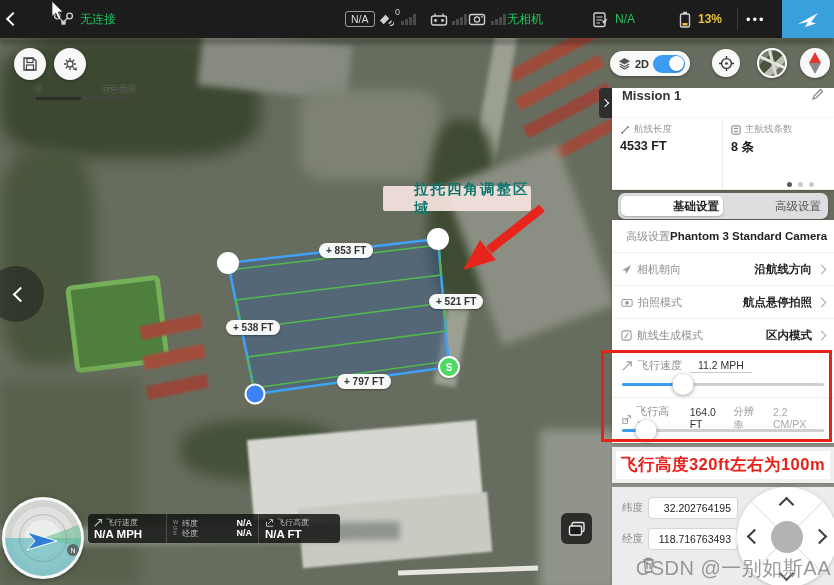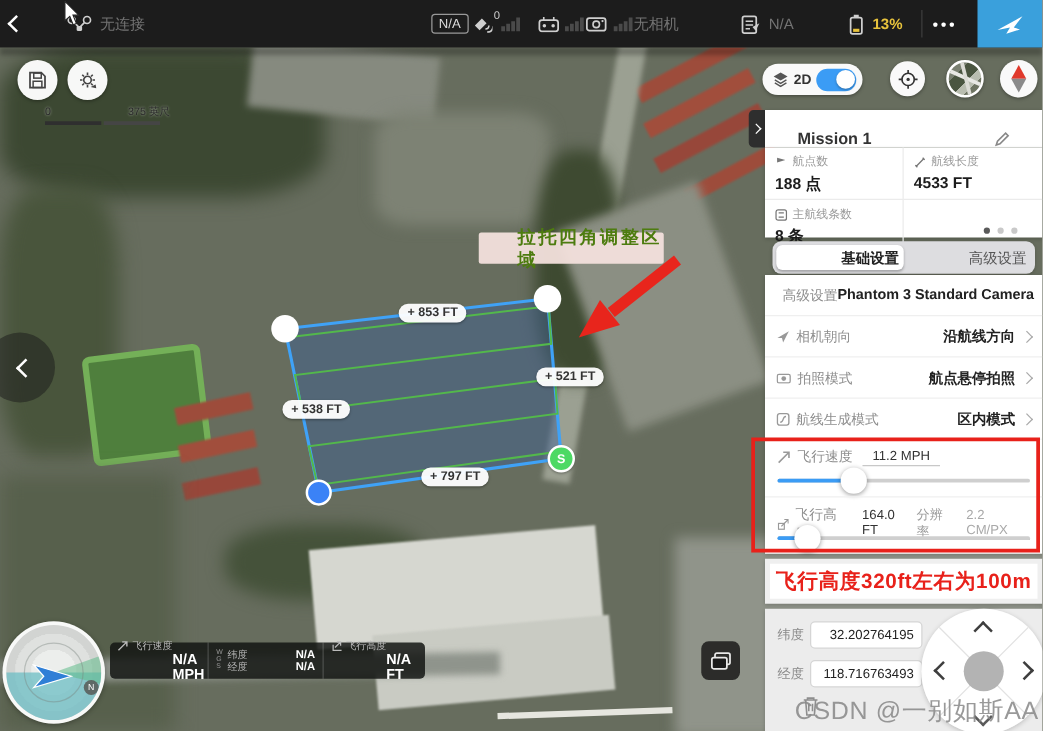--- a/index.html
+++ b/index.html
@@ -5,21 +5,21 @@
   * { margin:0; padding:0; box-sizing:border-box; }
   html,body { width:834px; height:585px; }
   body { font-family:"Liberation Sans","DejaVu Sans",sans-serif; overflow:hidden; }
   #app { position:relative; width:834px; height:585px; overflow:hidden; background:#676d5e; }
 
   
   .topbar { position:absolute; left:0; top:0; width:834px; height:38px; background:#1c1c1c; z-index:10; color:#ddd; }
   .tb-item { position:absolute; top:0; height:38px; display:flex; align-items:center; }
   .chev { display:inline-block; width:10px; height:10px; border-top:2px solid #fff; border-right:2px solid #fff; }
   .chev.left { transform:rotate(-135deg); }
-  .tb-label { font-size:12px; color:#737373; }
+  .tb-label { font-size:12px; color:#22c55e; }
   .na-badge { border:1px solid #999; border-radius:3px; padding:1px 5px; font-size:10.5px; color:#ddd; }
   .sup0 { font-size:9px; color:#ccc; position:relative; top:-7px; margin-left:1px; }
   .sigbars { display:flex; align-items:flex-end; gap:1.5px; height:12px; }
   .sigbars i { display:block; width:2.5px; background:#4a4a4a; }
   .sigbars i:nth-child(1){height:4px}.sigbars i:nth-child(2){height:6px}
   .sigbars i:nth-child(3){height:8px}.sigbars i:nth-child(4){height:11px}
   .tb-sep { position:absolute; left:737px; top:8px; width:1px; height:22px; background:#3c3c3c; }
   .tb-more { font-size:13px; letter-spacing:2px; color:#fff; }
   .takeoff { position:absolute; left:782px; top:0; width:52px; height:38px; background:#3aa0dc; display:flex; align-items:center; justify-content:center; }
   .batt-pct { font-size:12px; font-weight:700; color:#e8c33c; }
@@ -30,21 +30,21 @@
   .tf { position:absolute; }
   .map-overlay-svg { position:absolute; left:0; top:38px; width:834px; height:547px; z-index:2; }
 
   .edge-pill { position:absolute; z-index:3; background:rgba(255,255,255,0.95); border-radius:9px;
     font-size:10px; font-weight:700; color:#333; padding:2px 7px; box-shadow:0 1px 2px rgba(0,0,0,.35); white-space:nowrap; }
   .start-marker { position:absolute; left:438px; top:356px; width:22px; height:22px; border-radius:50%;
     background:#4cd964; border:2px solid #fff; color:#fff; font-size:10px; font-weight:700;
     display:flex; align-items:center; justify-content:center; z-index:3; box-shadow:0 1px 2px rgba(0,0,0,.3); }
   .map-annotation { position:absolute; left:383px; top:186px; width:148px; height:25px; z-index:4;
     background:rgba(243,224,220,0.95); display:flex; align-items:center; justify-content:center;
-    color:#4d7c0f; font-size:14.5px; font-weight:700; letter-spacing:2px; border-radius:2px;padding-left:31px; }
+    color:#0f766e; font-size:14.5px; font-weight:700; letter-spacing:2px; border-radius:2px;padding-left:31px; }
 
   
   .circle-btn { position:absolute; border-radius:50%; background:rgba(255,255,255,0.96); box-shadow:0 1px 3px rgba(0,0,0,.35);
     display:flex; align-items:center; justify-content:center; z-index:5; }
   .scalebar { position:absolute; left:36px; top:84px; z-index:4; font-size:8.5px; color:#2a2a2a; text-shadow:0 0 2px rgba(255,255,255,.6); width:100px; }
   .scalebar .nums { display:flex; justify-content:space-between; }
   .scalebar .segs { display:flex; margin-top:1px; }
   .scalebar .segs i { display:block; height:2.5px; width:45px; background:#2f2f2f; }
   .scalebar .segs i+i { margin-left:2px; background:#454545; }
   .pill-2d { position:absolute; left:610px; top:51px; width:80px; height:25px; border-radius:13px;
@@ -72,31 +72,31 @@
   .compass .arrow { position:absolute; left:18px; top:28px; }
   .compass .nmark { position:absolute; right:2px; top:44px; width:12px; height:12px; border-radius:50%; background:rgba(90,95,92,.9);
     color:#fff; font-size:7px; display:flex; align-items:center; justify-content:center; }
 
   
   .telemetry { position:absolute; left:88px; top:514px; width:252px; height:29px; background:rgba(18,20,18,0.84);
     border-radius:4px; z-index:4; display:flex; color:#fff; }
   .tm-cell { padding:2px 6px; display:flex; flex-direction:column; justify-content:center; }
   .tm-cell+.tm-cell { border-left:1px solid rgba(255,255,255,0.18); }
   .tm-lbl { font-size:8px; color:#b9b9b9; display:flex; align-items:center; gap:3px; }
-  .tm-val { font-size:11.5px; font-weight:700; line-height:12px;margin-left:44px; }
+  .tm-val { font-size:11.5px; font-weight:700; line-height:12px; }
   .tm-wgs { width:9px; font-size:5.5px; color:#9a9a9a; line-height:5.5px; word-break:break-all; margin-right:3px; }
   .tm-row { display:flex; justify-content:space-between; width:70px; font-size:8px; color:#b9b9b9; line-height:9px; }
   .tm-row b { color:#fff; font-size:9px; font-weight:700; }
 
   .layers-btn { position:absolute; left:561px; top:513px; width:31px; height:31px; border-radius:6px;
     background:rgba(15,15,15,0.78); z-index:4; display:flex; align-items:center; justify-content:center; }
 
   
   .panel { position:absolute; left:612px; width:222px; background:#fff; z-index:5; box-shadow:0 1px 3px rgba(0,0,0,.2); }
-  .p-header { top:88px; height:30px; display:flex; align-items:flex-end; padding:0 26px; }
+  .p-header { top:88px; height:30px; display:flex; align-items:flex-start; padding:0 10px; }
   .p-header .title { font-size:13px; font-weight:700; color:#333; flex:1; }
   .collapse-tab { position:absolute; left:599px; top:88px; width:13px; height:30px; background:#2e2e2e;
     border-radius:4px 0 0 4px; z-index:5; display:flex; align-items:center; justify-content:center; }
   .collapse-tab .chev { width:6px; height:6px; border-width:1.5px; transform:rotate(45deg); margin-left:-2px; }
 
   .p-stats { top:118px; height:72px; display:grid; grid-template-columns:1fr 1fr; }
   .stat { padding:5px 8px 3px; border-bottom:1px solid #ebebeb; }
   .stat:nth-child(odd) { border-right:1px solid #ebebeb; }
   .stat:nth-child(3),.stat:nth-child(4) { border-bottom:none; }
   .stat .lbl { font-size:9.5px; color:#9a9a9a; display:flex; align-items:center; gap:4px; }
@@ -415,29 +415,20 @@
     <span class="title">Mission 1</span>
     <svg width="13" height="13" viewBox="0 0 13 13">
       <path d="M2 11 L3 8 L9.5 1.5 L11.5 3.5 L5 10 Z M2 11 L4.5 10.2" fill="none" stroke="#888" stroke-width="1.3"></path>
     </svg>
   </div>
 
   <div class="panel p-stats">
     <div class="stat">
       <span class="lbl">
           <svg width="10" height="10" viewBox="0 0 12 12">
-            <path d="M2 11 V1.5 L10 3.5 L2 6" fill="#777"></path>
-          </svg>
-          <span>航点数</span>
-        </span>
-      <div class="val">188 点</div>
-    </div>
-    <div class="stat">
-      <span class="lbl">
-          <svg width="10" height="10" viewBox="0 0 12 12">
             <path d="M2 10 L10 2 M8.5 1.5 L10.5 3.5 M1.5 8.5 L3.5 10.5" stroke="#777" stroke-width="1.3" fill="none"></path>
           </svg>
           <span>航线长度</span>
         </span>
       <div class="val">4533 FT</div>
     </div>
     <div class="stat">
       <span class="lbl">
           <svg width="10" height="10" viewBox="0 0 12 12">
             <rect x="1" y="1" width="10" height="10" rx="2" fill="none" stroke="#777" stroke-width="1.2"></rect>

